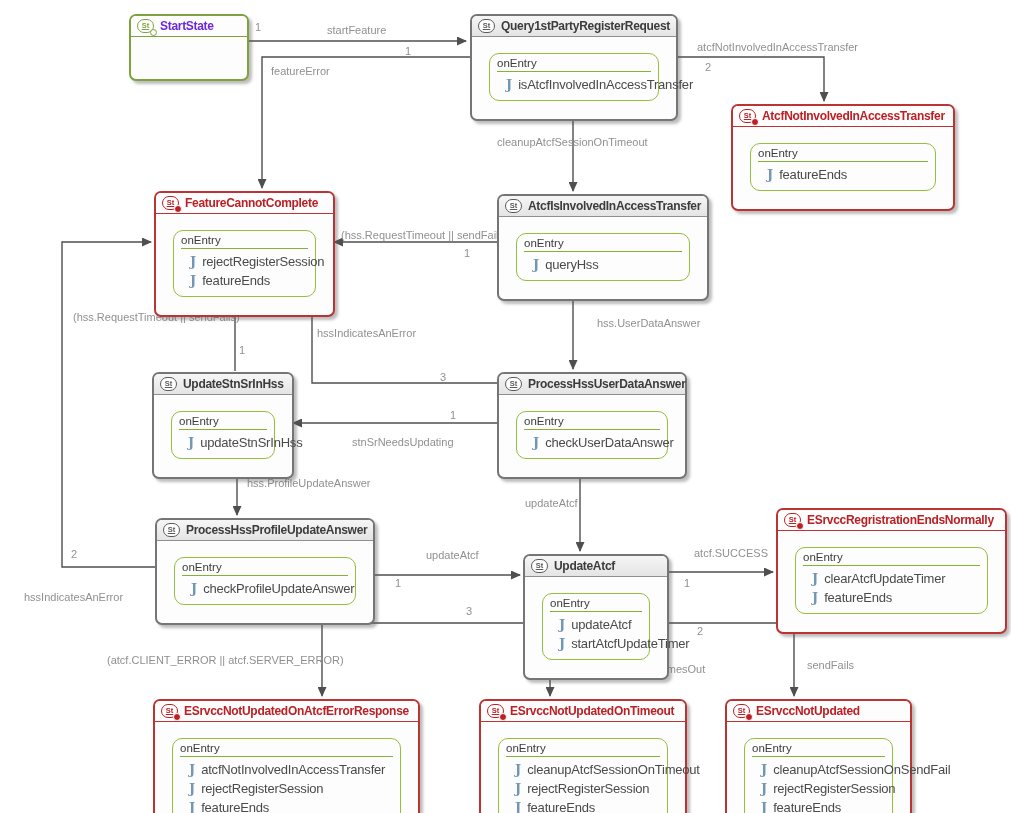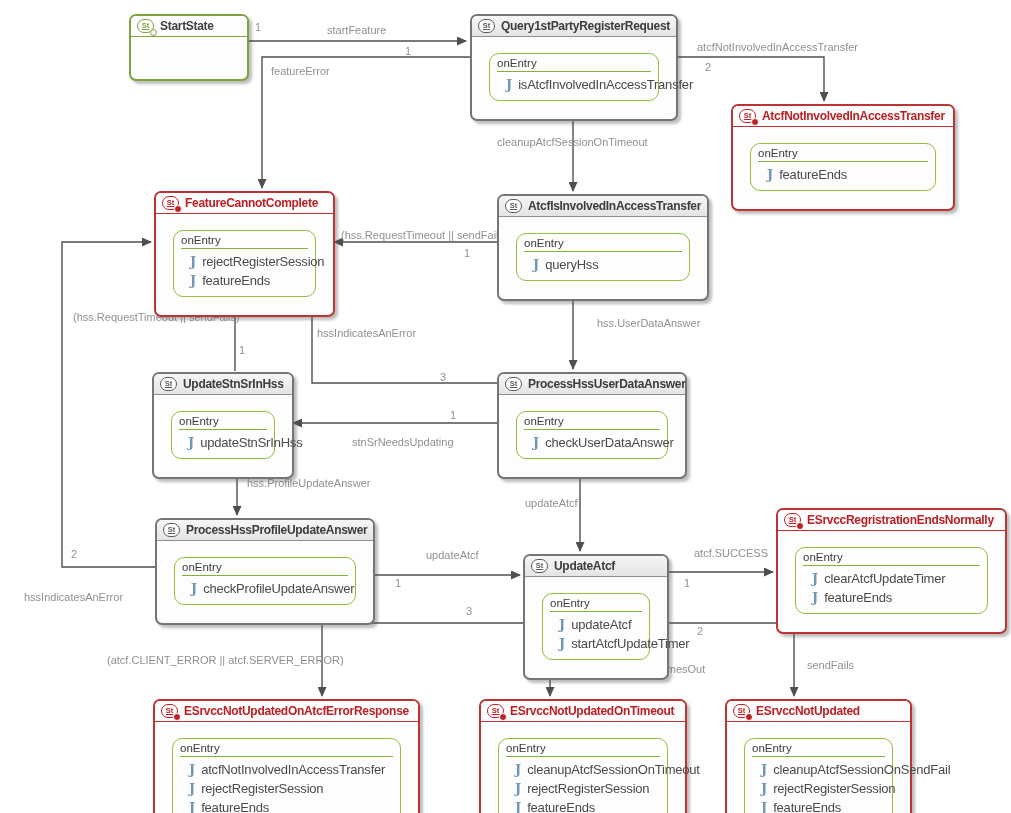--- a/index.html
+++ b/index.html
@@ -12,21 +12,21 @@
          box-shadow:3px 3px 3px rgba(90,90,90,.40);}
   .hdr{display:flex;align-items:center;gap:6px;padding:3px 7px 3px 6px;white-space:nowrap;
        border-bottom:1.4px solid #8f8f8f;background:linear-gradient(#f6f6f6,#e4e4e4);
        border-radius:5px 5px 0 0;}
   .title{font-size:12px;font-weight:bold;letter-spacing:-0.3px;color:#3c3c3c;}
   .state.red{border-color:#bb3333;}
   .state.red .hdr{background:#fdfdfd;border-bottom-color:#bb3333;}
   .state.red .title{color:#bb2025;}
   .state.green{border-color:#7fa33c;}
   .state.green .hdr{background:#fdfdfd;border-bottom-color:#7fa33c;}
-  .state.green .title{color:#404040;}
+  .state.green .title{color:#6d28d9;}
 
   .sticon{position:relative;flex:0 0 auto;width:15px;height:12px;border:1.2px solid #5a5a5a;border-radius:7px;
           display:inline-flex;align-items:center;justify-content:center;background:#fff;}
   .sticon .st-txt{font-size:7.5px;font-weight:bold;color:#5a5a5a;text-decoration:underline;line-height:1;}
   .state.red .sticon{border-color:#bb2025;}
   .state.red .sticon .st-txt{color:#bb2025;}
   .state.green .sticon{border-color:#7fa33c;}
   .state.green .sticon .st-txt{color:#7fa33c;}
   .state.red .sticon::after{content:'';position:absolute;right:-4px;bottom:-4px;width:6px;height:6px;
           border-radius:50%;background:#bb2025;border:1px solid #fdfdfd;}

